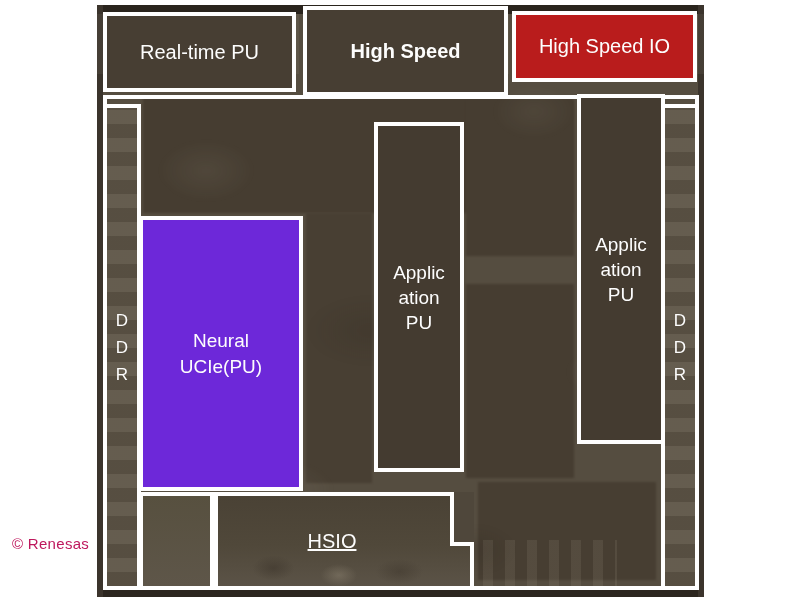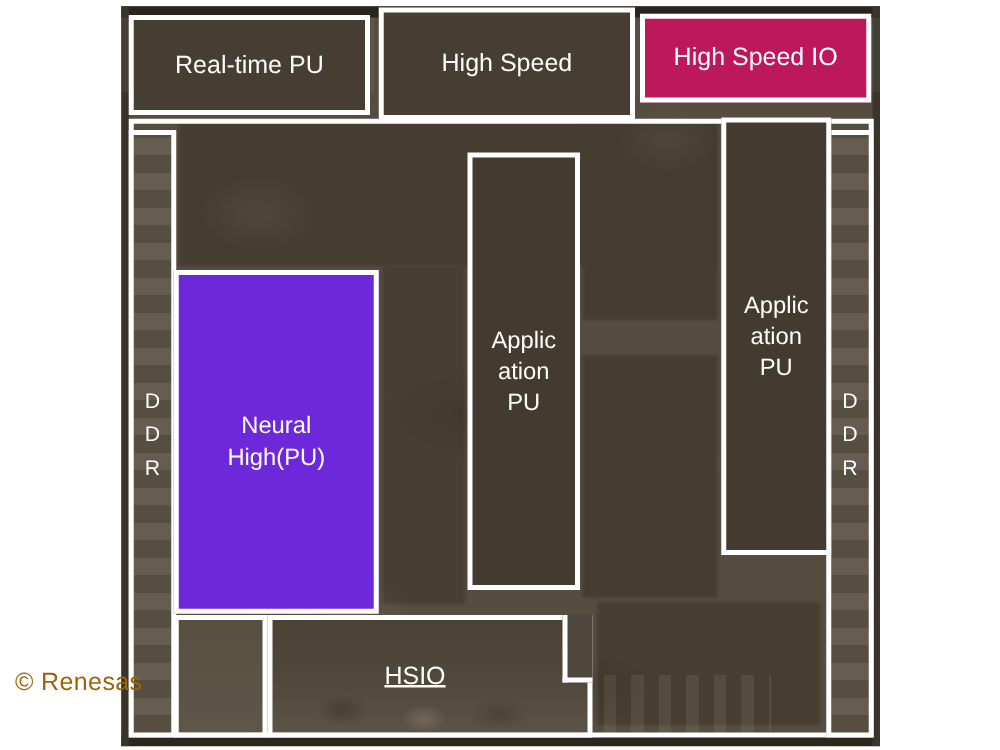--- a/index.html
+++ b/index.html
@@ -31,22 +31,22 @@
       radial-gradient(60px 35px at 62% 92%, rgba(20,14,8,0.12), transparent 70%);
   }
 
   
   .box { position:absolute; box-sizing:border-box; border:4px solid #ffffff;
          display:flex; flex-direction:column; align-items:center; justify-content:center;
          color:#fdfdfd; text-align:center; z-index:3; }
   .lbl { white-space:nowrap; }
 
   #real-time-pu { left:103px; top:12px;  width:193px; height:80px; font-size:20px; background:#473e33; }
-  #hs-video-io  { left:303px; top:6px;   width:205px; height:90px; font-size:20px; line-height:26px; background:#473e33; }
-  #hs-io        { left:512px; top:11px;  width:185px; height:71px; font-size:20px; background:#be185d; }
+  #hs-video-io  { left:303px; top:6px;   width:205px; height:90px; font-size:20px; line-height:26px; background:#473e33;font-weight:bold; }
+  #hs-io        { left:512px; top:11px;  width:185px; height:71px; font-size:20px; background:#b91c1c; }
 
   #core-outline { left:103px; top:95px; width:596px; height:495px; background:transparent; z-index:2; }
 
   #ddr-left  { left:103px; top:104px; width:38px; height:486px; font-size:17px;
                background:#5d5446 repeating-linear-gradient(0deg, rgba(0,0,0,0.07) 0 14px, rgba(255,255,255,0.05) 14px 28px); }
   #ddr-right { left:661px; top:104px; width:38px; height:486px; font-size:17px;
                background:#5d5446 repeating-linear-gradient(0deg, rgba(0,0,0,0.07) 0 14px, rgba(255,255,255,0.05) 14px 28px); }
   .ddr-letter { line-height:19px; padding:4px 0; }
 
   #npu           { left:139px; top:216px; width:164px; height:275px; font-size:19px; line-height:26px; background:#6d28d9; }
@@ -58,21 +58,21 @@
 
   #hsio { left:214px; top:492px; width:260px; height:98px; font-size:20px; line-height:27px; padding-right:24px;
           background-image:
             radial-gradient(30px 18px at 22% 80%, rgba(60,52,42,0.55), transparent 70%),
             radial-gradient(26px 16px at 48% 88%, rgba(160,150,130,0.35), transparent 70%),
             radial-gradient(34px 18px at 72% 84%, rgba(60,52,42,0.45), transparent 70%),
             linear-gradient(180deg, #4a4235 0%, #50483a 55%, #5b5347 100%); text-decoration: underline; }
   #hsio-notch { position:absolute; left:450px; top:492px; width:24px; height:54px; box-sizing:border-box;
                 background:#4f473b; border-left:4px solid #ffffff; border-bottom:4px solid #ffffff; z-index:4; }
 
-  #attribution { position:absolute; left:12px; top:535px; font-size:20px; color:#a16207; z-index:5; letter-spacing:0.3px; }
+  #attribution { position:absolute; left:12px; top:535px; font-size:15px; color:#be185d; z-index:5; letter-spacing:0.3px; }
 </style>
 </head>
 <body>
 
 <div id="page">
 
   <div id="photo">
     <div class="tex" id="tex-top"></div>
     <div class="tex" id="tex-bottom"></div>
     <div class="tex" id="tex-left"></div>
@@ -108,21 +108,21 @@
   </div>
 
   <div class="box" id="ddr-right">
     <div class="ddr-letter">D</div>
     <div class="ddr-letter">D</div>
     <div class="ddr-letter">R</div>
   </div>
 
   <div class="box" id="npu">
     <div class="lbl">Neural</div>
-    <div class="lbl">High(PU)</div>
+    <div class="lbl">UCIe(PU)</div>
   </div>
 
   <div class="box" id="app-pu-center">
     <div class="lbl">Applic</div>
     <div class="lbl">ation</div>
     <div class="lbl">PU</div>
   </div>
 
   <div class="box" id="app-pu-right">
     <div class="lbl">Applic</div>

